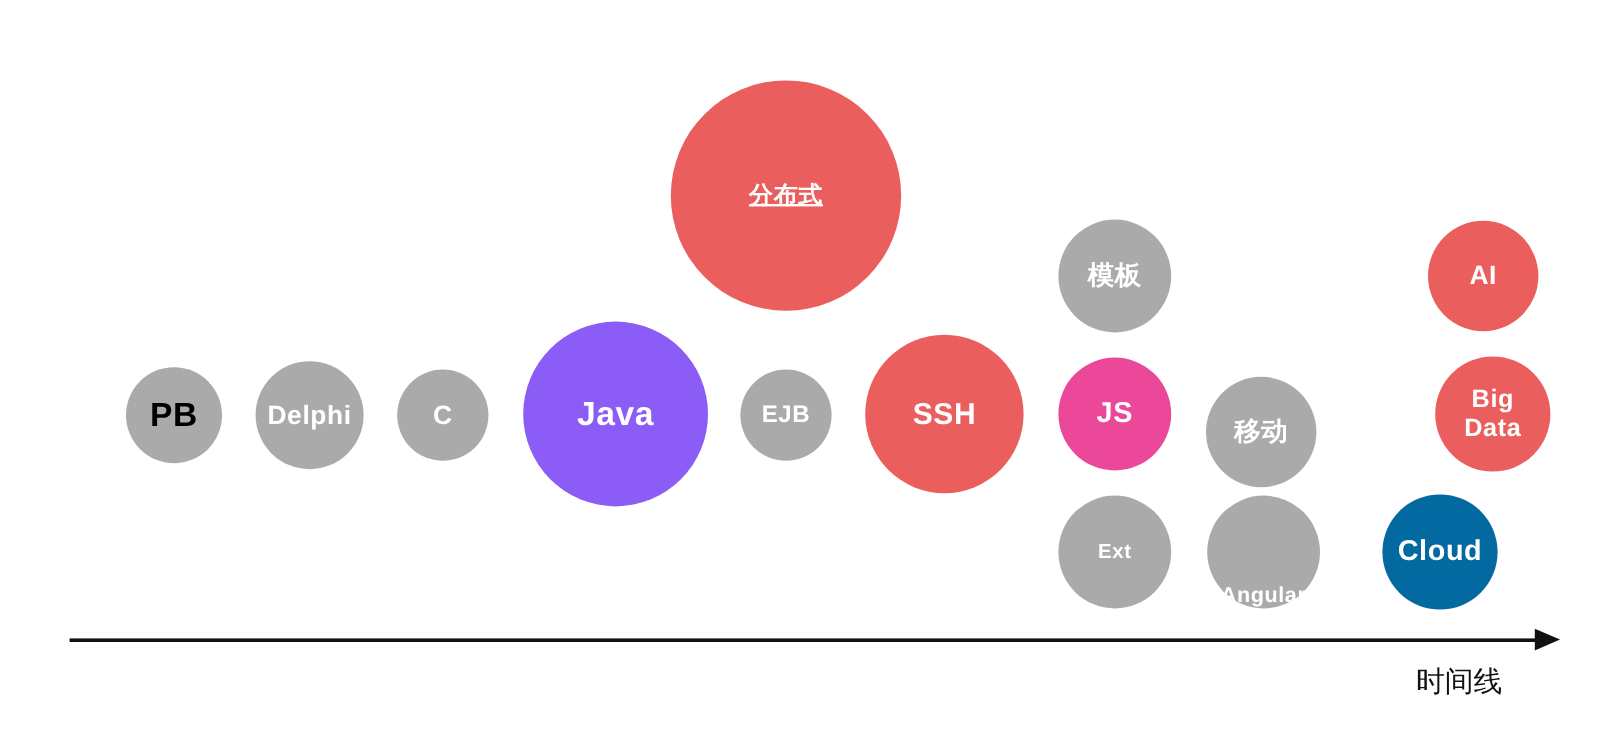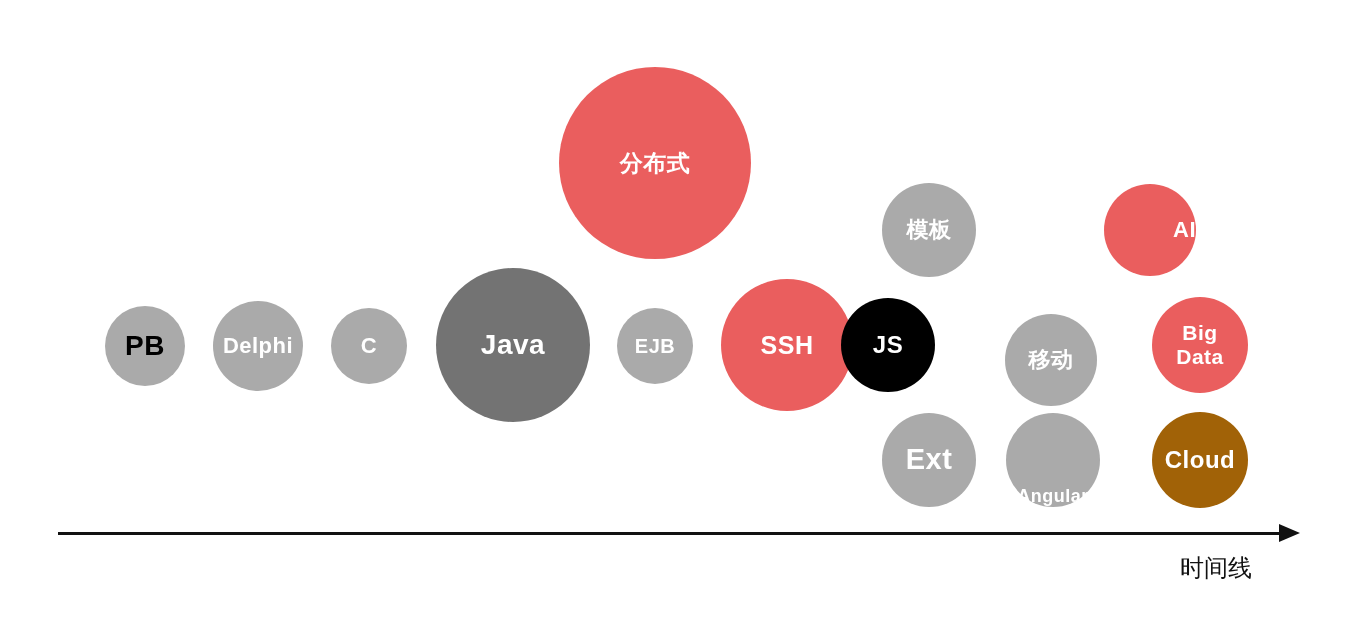--- a/index.html
+++ b/index.html
@@ -60,54 +60,54 @@
   <div id="bubble-layer">
       <div class="bubble" style="left: 105px; top: 306px; width: 80px; height: 80px; background: rgb(170, 170, 170);">
         <span class="bubble-label" style="font-size: 28px; color: #000000;">PB</span>
       </div>
       <div class="bubble" style="left: 213px; top: 301px; width: 90px; height: 90px; background: rgb(170, 170, 170);">
         <span class="bubble-label" style="font-size: 22px; color: rgb(255, 255, 255);">Delphi</span>
       </div>
       <div class="bubble" style="left: 331px; top: 308px; width: 76px; height: 76px; background: rgb(170, 170, 170);">
         <span class="bubble-label" style="font-size: 22px; color: rgb(255, 255, 255);">C</span>
       </div>
-      <div class="bubble" style="left: 436px; top: 268px; width: 154px; height: 154px; background: #737373;">
+      <div class="bubble" style="left: 436px; top: 268px; width: 154px; height: 154px; background: #8b5cf6;">
         <span class="bubble-label" style="font-size: 28px; color: rgb(255, 255, 255);">Java</span>
       </div>
       <div class="bubble" style="left: 559px; top: 67px; width: 192px; height: 192px; background: rgb(234, 94, 94);">
-        <span class="bubble-label" style="font-size: 23px; color: rgb(255, 255, 255);">分布式</span>
+        <span class="bubble-label" style="font-size: 20px; color: rgb(255, 255, 255); text-decoration: underline;">分布式</span>
       </div>
       <div class="bubble" style="left: 617px; top: 308px; width: 76px; height: 76px; background: rgb(170, 170, 170);">
         <span class="bubble-label" style="font-size: 20px; color: rgb(255, 255, 255);">EJB</span>
       </div>
       <div class="bubble" style="left: 721px; top: 279px; width: 132px; height: 132px; background: rgb(234, 94, 94);">
         <span class="bubble-label" style="font-size: 25px; color: rgb(255, 255, 255);">SSH</span>
       </div>
       <div class="bubble" style="left: 882px; top: 183px; width: 94px; height: 94px; background: rgb(170, 170, 170);">
         <span class="bubble-label" style="font-size: 22px; color: rgb(255, 255, 255);">模板</span>
       </div>
-      <div class="bubble" style="left: 841px; top: 298px; width: 94px; height: 94px; background: #000000;">
+      <div class="bubble" style="left: 882px; top: 298px; width: 94px; height: 94px; background: #ec4899;">
         <span class="bubble-label" style="font-size: 24px; color: rgb(255, 255, 255);">JS</span>
       </div>
       <div class="bubble" style="left: 882px; top: 413px; width: 94px; height: 94px; background: rgb(170, 170, 170);">
-        <span class="bubble-label" style="font-size: 29px; color: rgb(255, 255, 255);">Ext</span>
+        <span class="bubble-label" style="font-size: 17px; color: rgb(255, 255, 255);">Ext</span>
       </div>
       <div class="bubble" style="left: 1005px; top: 314px; width: 92px; height: 92px; background: rgb(170, 170, 170);">
         <span class="bubble-label" style="font-size: 22px; color: rgb(255, 255, 255);">移动</span>
       </div>
       <div class="bubble" style="left: 1006px; top: 413px; width: 94px; height: 94px; background: rgb(170, 170, 170); align-items: flex-end;">
         <span class="bubble-label" style="font-size: 18px; color: rgb(255, 255, 255);">Angular</span>
       </div>
-      <div class="bubble" style="left: 1104px; top: 184px; width: 92px; height: 92px; background: rgb(234, 94, 94); justify-content: flex-end;">
+      <div class="bubble" style="left: 1190px; top: 184px; width: 92px; height: 92px; background: rgb(234, 94, 94);">
         <span class="bubble-label" style="font-size: 22px; color: rgb(255, 255, 255);">AI</span>
       </div>
-      <div class="bubble" style="left: 1152px; top: 297px; width: 96px; height: 96px; background: rgb(234, 94, 94);">
+      <div class="bubble" style="left: 1196px; top: 297px; width: 96px; height: 96px; background: rgb(234, 94, 94);">
         <span class="bubble-label" style="font-size: 21px; color: rgb(255, 255, 255);">Big
 Data</span>
       </div>
-      <div class="bubble" style="left: 1152px; top: 412px; width: 96px; height: 96px; background: #a16207;">
+      <div class="bubble" style="left: 1152px; top: 412px; width: 96px; height: 96px; background: #0369a1;">
         <span class="bubble-label" style="font-size: 24px; color: rgb(255, 255, 255);">Cloud</span>
       </div>
     </div>
   <div class="axis-line" style="left:58px; top:532px; width:1222px; height:3px;"></div>
   <div class="axis-arrowhead" style="left:1279px; top:524px;"></div>
   <div class="timeline-label" style="left:1152px; top:552px; width:100px;">时间线</div>
 </div>
 
 </body></html>

